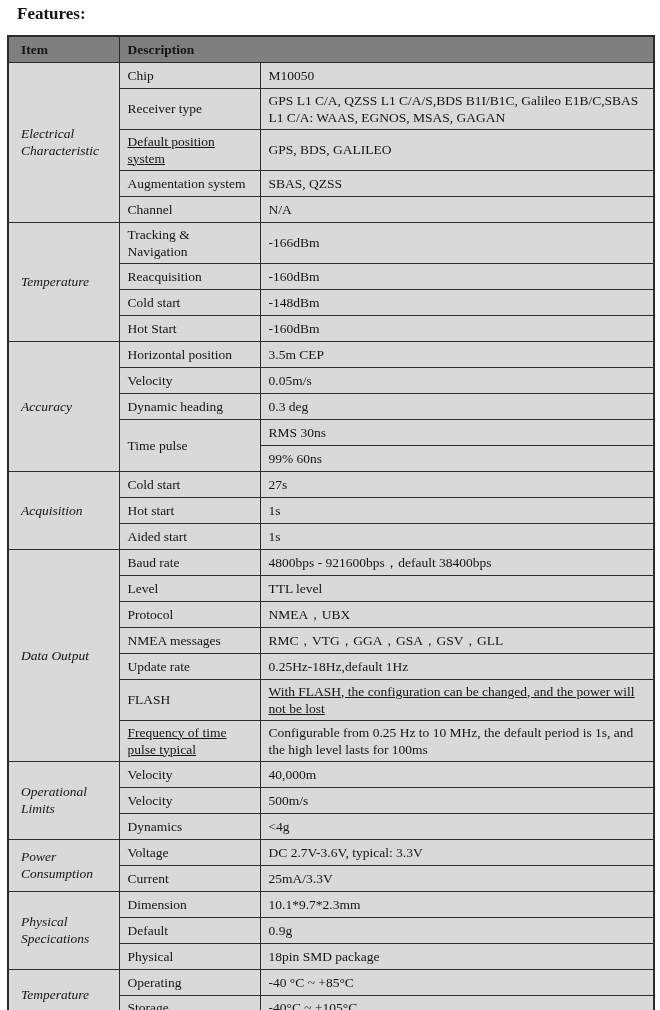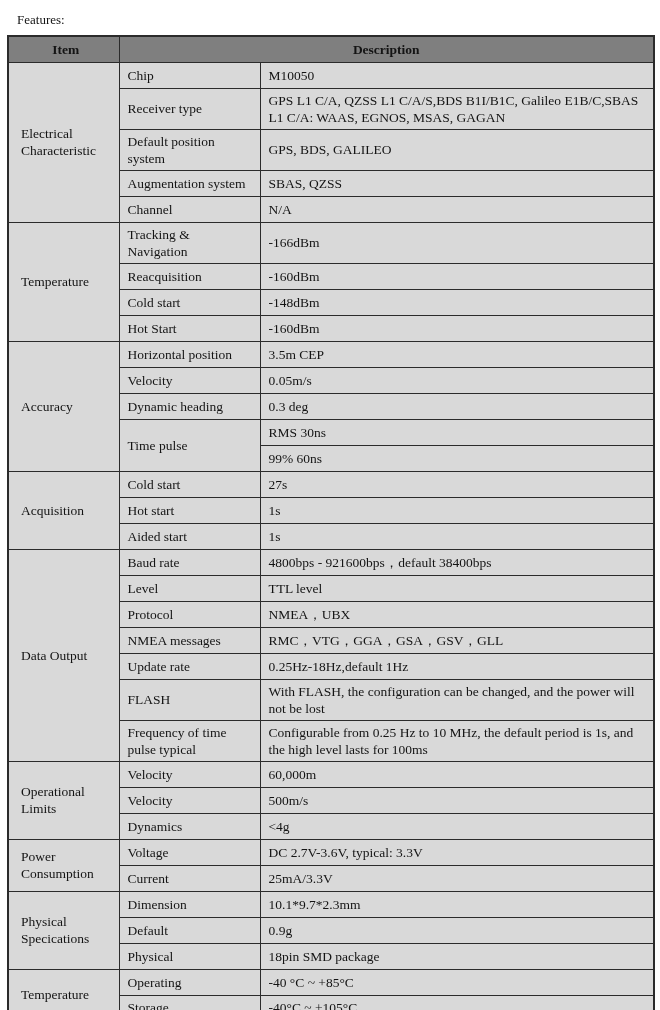--- a/index.html
+++ b/index.html
@@ -6,23 +6,24 @@
   html, body {
     width: 660px; height: 1010px;
     background: #ffffff;
     font-family: "Liberation Serif", serif;
     color: #141414;
     overflow: hidden;
     position: relative;
   }
   .page-title {
     position: absolute;
-    top: 12px; left: 17px;
-    font-size: 13px;
+    top: 4px; left: 17px;
+    font-size: 17px;
     color: #141414;
+    font-weight: bold;
   }
   table.spec-table {
     position: absolute;
     top: 35px; left: 7px;
     width: 646px;
     border-collapse: collapse;
     table-layout: fixed;
     border: 2px solid var(--border, #2b2b2b);
   }
   col.c1 { width: 111px; }
@@ -36,25 +37,24 @@
     padding: 3px 8px;
     vertical-align: middle;
     text-align: left;
     overflow: hidden;
   }
   .spec-table tr { height: 26px; }
   .spec-table th {
     background: var(--header-bg, #7f7f7f);
     font-weight: bold;
     height: 25px;
-    text-align: center;
   }
   .spec-table th.col-item, .spec-table td.item-cell { padding-left: 12px; }
-  td.item-cell { vertical-align: middle; }
-  .justify { text-align: justify; }
+  td.item-cell { vertical-align: middle; font-style: italic; }
+  .justify { text-align: justify; text-decoration: underline; }
 </style>
 </head>
 <body>
 
 <div class="page-title">Features:</div>
 
 <table class="spec-table">
   <colgroup>
       <col class="c1">
       <col class="c2">
@@ -168,21 +168,21 @@
     <td class="justify">With FLASH, the configuration can be changed, and the power will not be lost</td>
   </tr>
   <tr>
     <td class="justify">Frequency of time pulse typical</td>
     <td>Configurable from 0.25 Hz to 10 MHz, the default period is 1s, and the high level lasts for 100ms</td>
   </tr>
 
   <tr>
     <td class="item-cell" rowspan="3">Operational Limits</td>
     <td>Velocity</td>
-    <td>60,000m</td>
+    <td>40,000m</td>
   </tr>
   <tr>
     <td>Velocity</td>
     <td>500m/s</td>
   </tr>
   <tr>
     <td>Dynamics</td>
     <td>&lt;4g</td>
   </tr>
 

